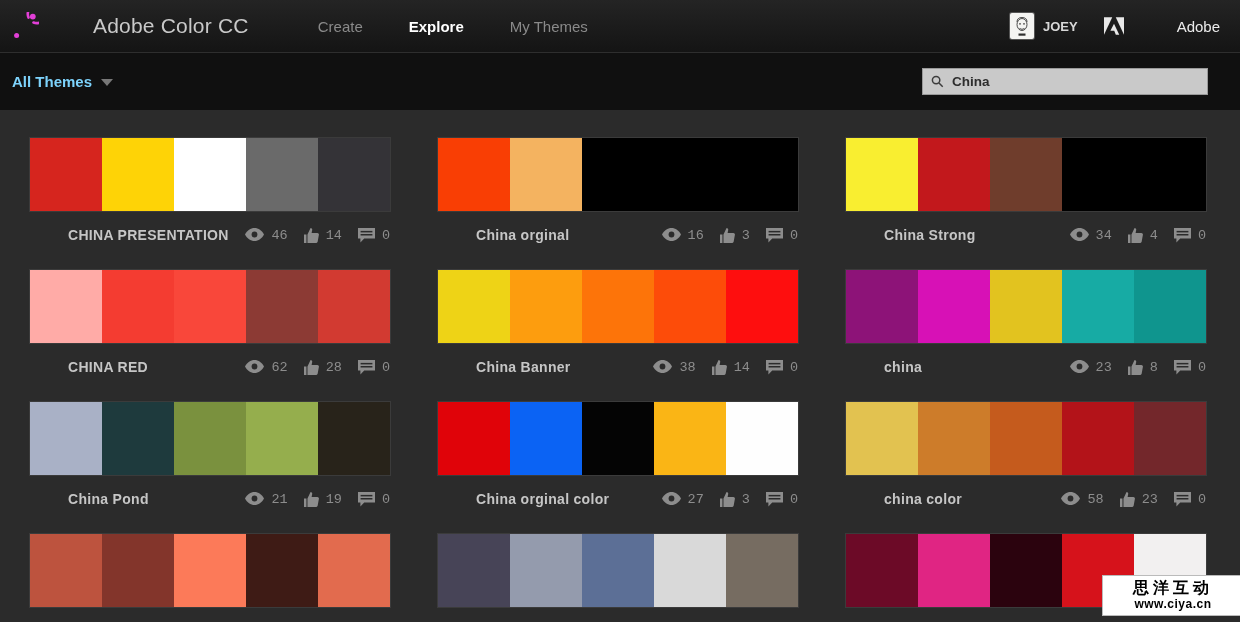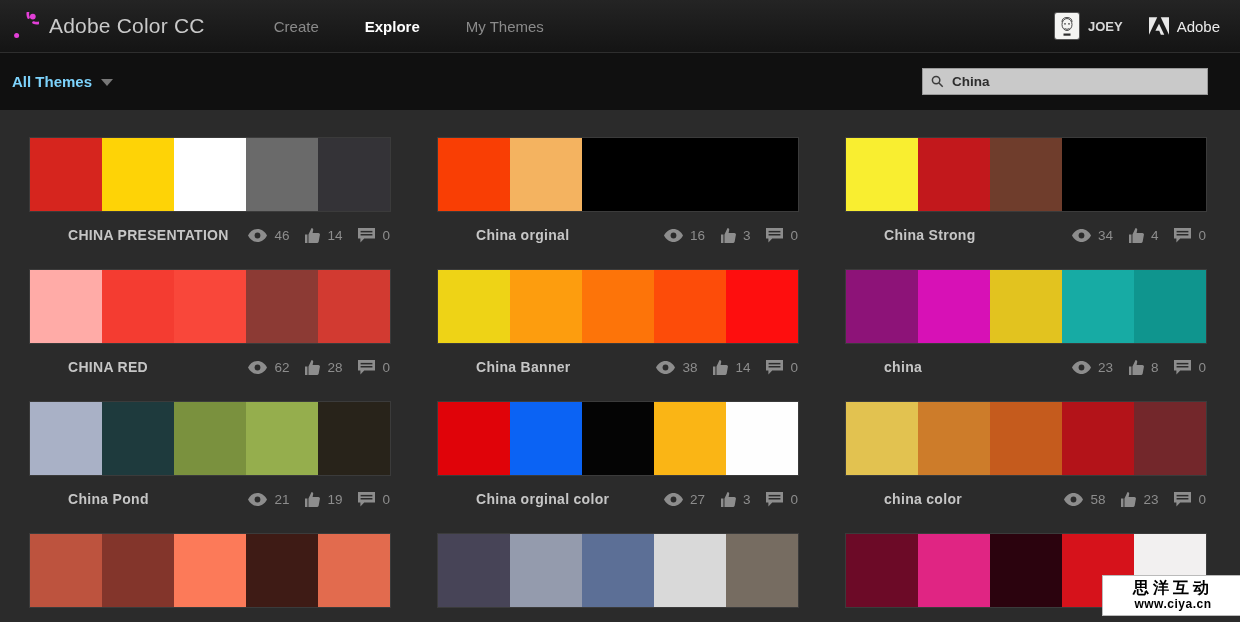--- a/index.html
+++ b/index.html
@@ -9,33 +9,33 @@
     background:#2b2b2b;
     font-family:"Liberation Sans", sans-serif;
     -webkit-font-smoothing:antialiased;
   }
   
   .topbar{
     height:52px;display:flex;align-items:center;
     background:linear-gradient(#242424,#141414);
     padding:0 20px 0 12px;box-sizing:border-box;
   }
-  .brand{display:flex;align-items:center;}
+  .brand{display:flex;align-items:center;gap:44px;}
   .brand-name{font-size:21px;color:#c9c9c9;margin-left:10px;letter-spacing:.2px;}
   .nav{display:flex;margin-left:46px;}
   .nav-item{font-size:15px;color:#8a8a8a;margin:0 23px;cursor:pointer;}
   .nav-item.active{color:#ffffff;font-weight:bold;}
   .top-right{margin-left:auto;display:flex;align-items:center;}
   .avatar{
     width:24px;height:26px;background:#f4f4f2;border-radius:2px;
     display:flex;align-items:center;justify-content:center;margin-right:9px;
     box-shadow:0 0 0 1px #555;
   }
   .user-name{font-size:13px;font-weight:bold;color:#d8d8d8;margin-right:26px;}
-  .adobe{display:flex;align-items:center;cursor:pointer;}
+  .adobe{display:flex;align-items:center;cursor:pointer;gap:45px;}
   .adobe-label{font-size:15px;color:#ececec;margin-left:8px;}
   
   .filterbar{
     height:58px;background:#101010;border-top:1px solid #2e2e2e;
     display:flex;align-items:center;padding:0 32px 0 12px;box-sizing:border-box;
   }
   .filter-dd{display:flex;align-items:center;cursor:pointer;}
   .filter-label{font-size:15px;font-weight:bold;color:#7dd3fc;}
   .caret{width:0;height:0;border-left:6px solid transparent;border-right:6px solid transparent;
     border-top:7px solid #787878;margin-left:9px;margin-top:2px;}
@@ -53,21 +53,21 @@
     padding:28px 32px 0 30px;
     display:grid;grid-template-columns:repeat(3,360px);
     column-gap:48px;row-gap:24px;
   }
   .card{width:360px;cursor:pointer;}
   .strip{display:flex;height:73px;box-shadow:0 0 0 1px rgba(255,255,255,.08);}
   .swatch{flex:1;}
   .cardfoot{margin-top:13px;height:22px;display:flex;align-items:center;margin-left:38px;}
   .title{font-size:14px;font-weight:bold;color:#c6c6c6;letter-spacing:.3px;}
   .stats{margin-left:auto;display:flex;align-items:center;}
-  .stat{display:flex;align-items:center;margin-left:16px;}
+  .stat{display:flex;align-items:flex-start;margin-left:16px;font-family:Liberation Mono, monospace;}
   .stat .ic{display:flex;align-items:center;margin-right:7px;}
   .stat .ct{font-size:13.5px;color:#8d8d8d;}
   
   .watermark{
     position:absolute;right:-4px;bottom:6px;width:136px;
     background:#ffffff;border:1px solid #bbb;
     text-align:center;padding:3px 2px 4px;color:#000;
   }
   .wm1{font-size:16px;font-weight:bold;letter-spacing:4px;line-height:1.15;}
   .wm2{font-size:12px;font-weight:bold;letter-spacing:.5px;line-height:1.1;}

